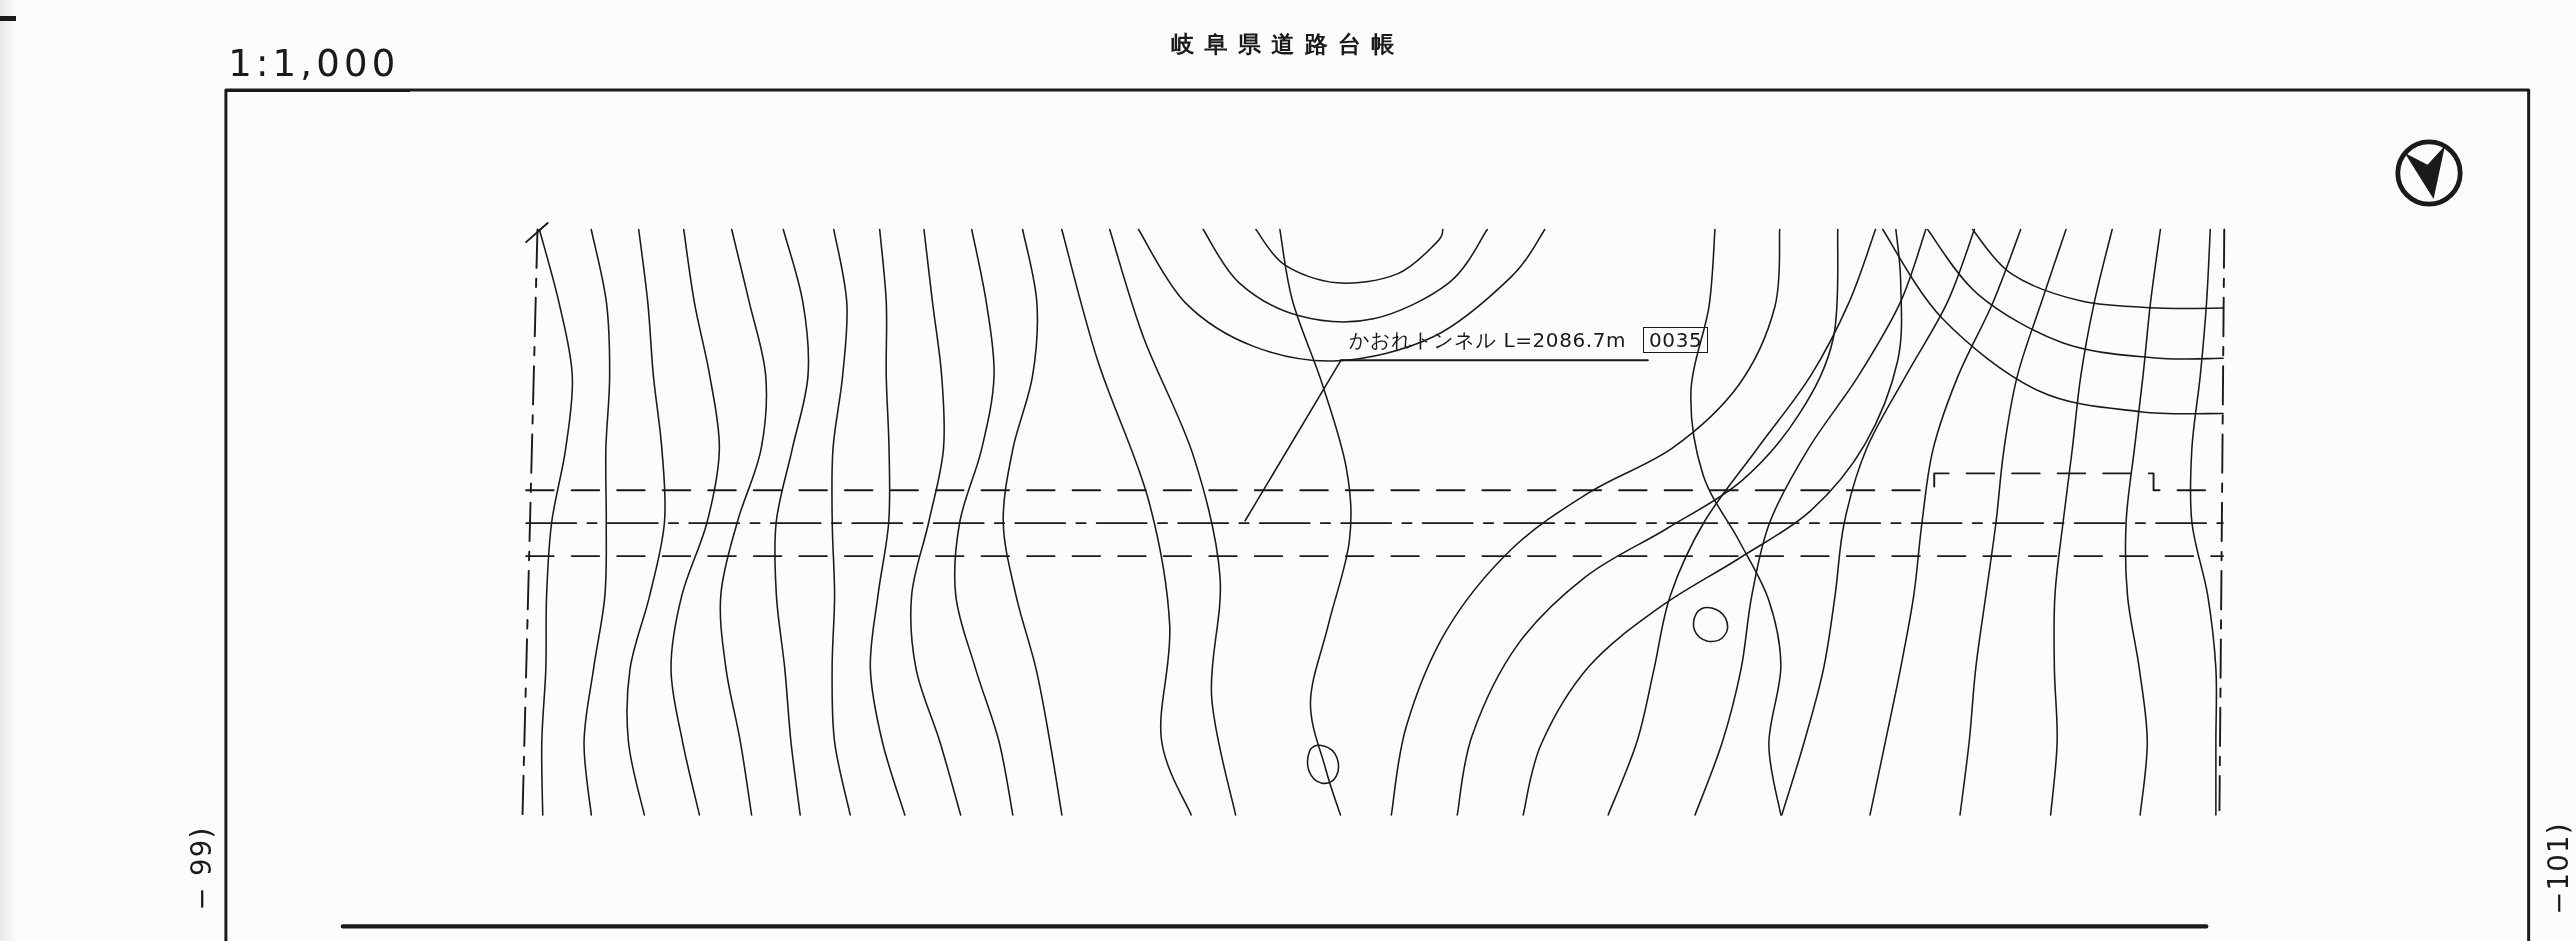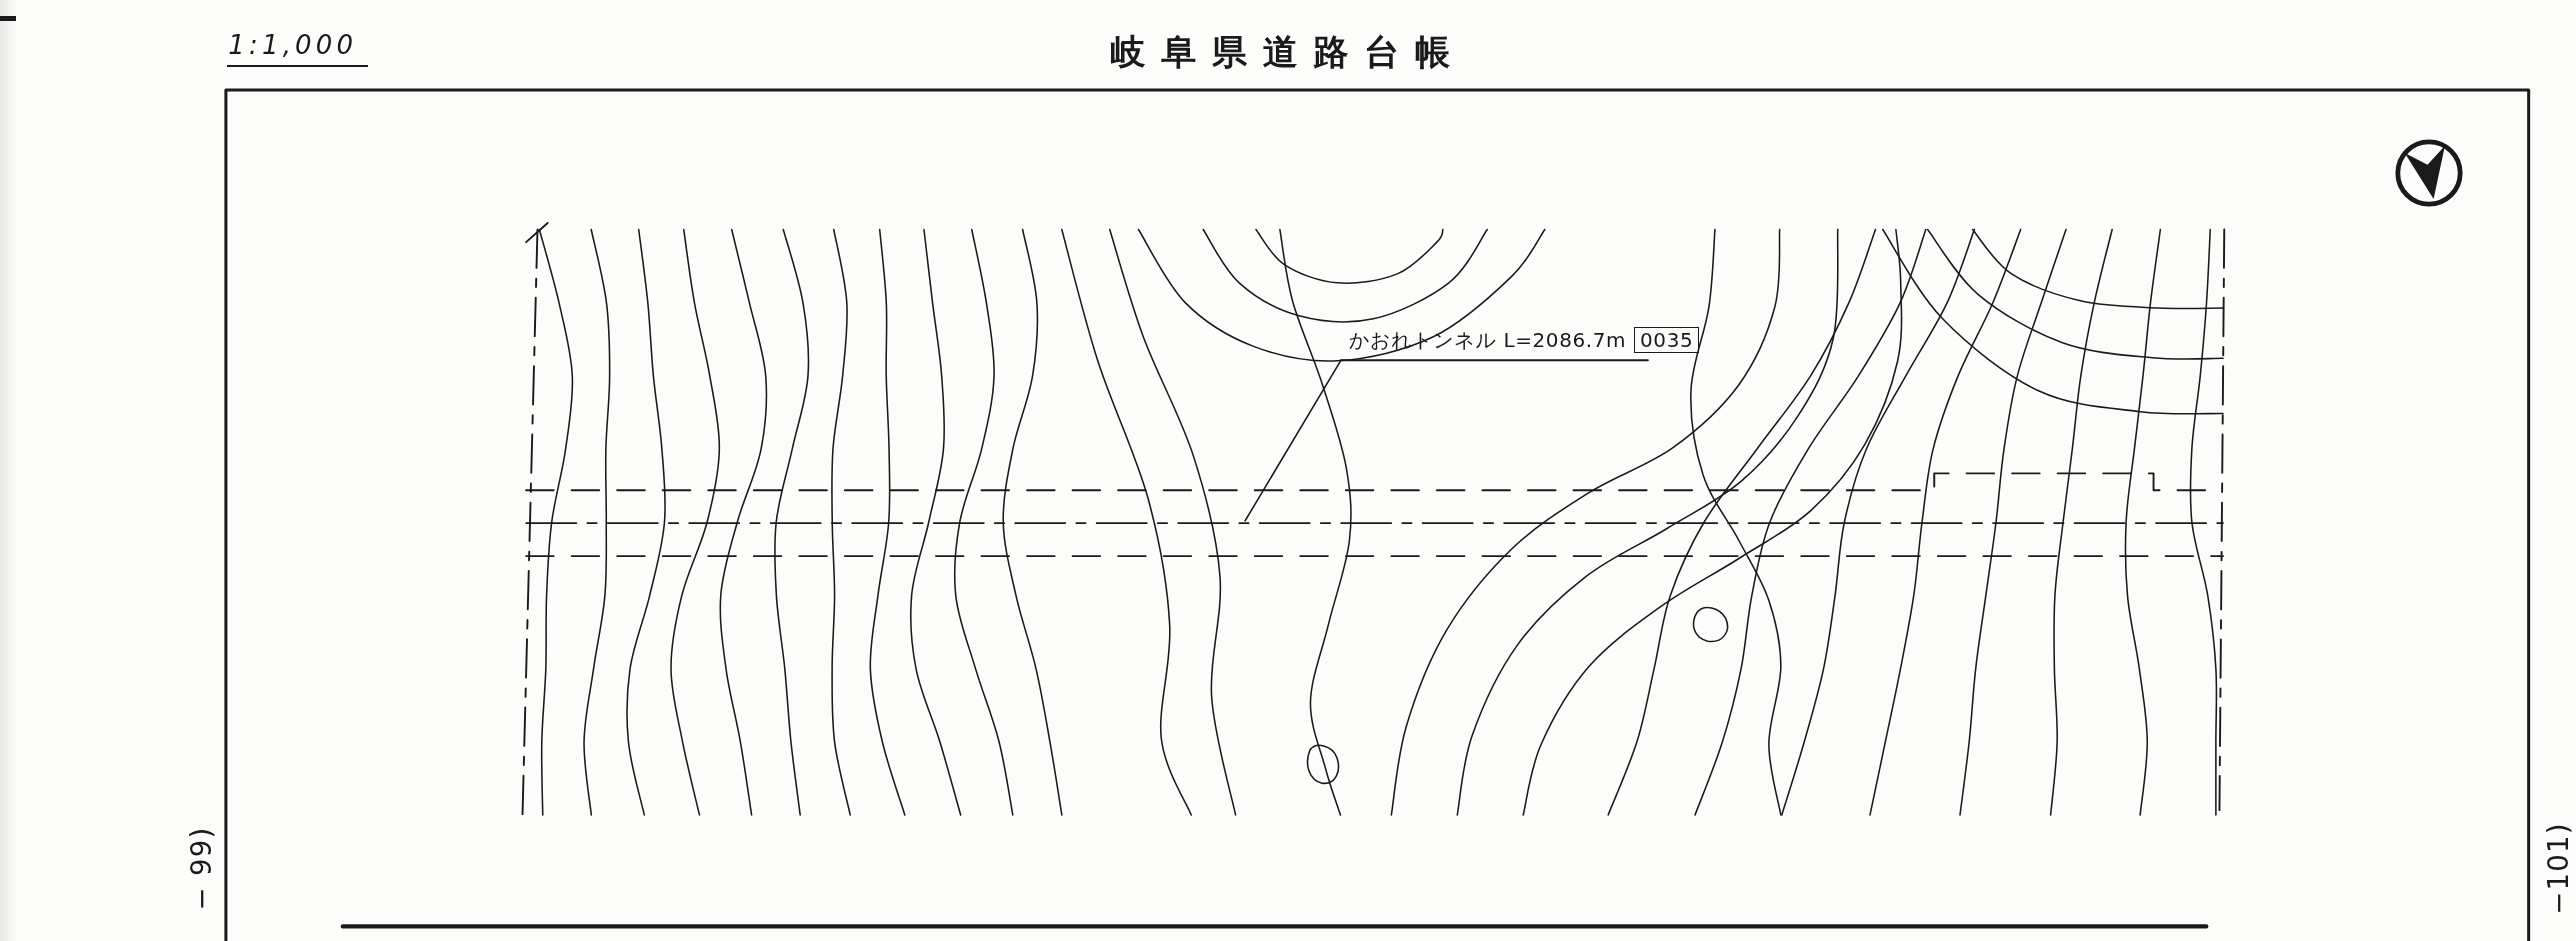--- a/index.html
+++ b/index.html
@@ -18,51 +18,50 @@
   }
   .scan-edge {
     position: absolute; left: 0; top: 0; width: 17px; height: 100%;
     background: linear-gradient(90deg, #e8e8e5, rgba(255,255,255,0));
   }
   .scan-artifact {
     position: absolute; left: 0; top: 15.6px; width: 15.6px; height: 5.4px;
     background: var(--ink, #1a1a1a);
   }
   .hdr-scale {
-    position: absolute; left: 227px; top: 30px;
-    font-size: 26px; letter-spacing: 4.2px;
+    position: absolute; left: 227px; top: 42px;
+    font-size: 37px; letter-spacing: 4.2px;
     border-bottom: 2.4px solid var(--ink, #1a1a1a);
     padding: 0 10.8px 4.8px 1.2px;
     white-space: nowrap;
-    font-style: italic;
   }
   .hdr-title {
     position: absolute; left: 0; right: 0; top: 29px;
     text-align: center;
-    font-size: 35px; font-weight: 600; letter-spacing: 0.45em;
+    font-size: 23px; font-weight: 600; letter-spacing: 0.45em;
     white-space: nowrap;
   }
   .hdr-route {
     position: absolute; right: 52px; top: 49px;
     font-size: 26px; letter-spacing: 3px;
     white-space: nowrap;
   }
   .map-svg { position: absolute; left: 0; top: 0; }
   .ink {
     stroke: var(--ink, #1a1a1a);
     fill: none;
     stroke-linecap: round;
     stroke-linejoin: round;
   }
   .tunnel-label {
     position: absolute; left: 1349px; top: 327px;
     font-size: 20px; letter-spacing: 0.6px; white-space: nowrap;
   }
   .tunnel-code {
-    display: inline-block; margin-left: 8px; padding: 0 4.8px;
+    display: inline-block; margin-left: 17px; padding: 0 4.8px;
     border: 1.2px solid var(--ink, #1a1a1a);
   }
   .north {
     position: absolute; left: 2393px; top: 137px; width: 72px; height: 72px;
   }
   .sheet-ref {
     position: absolute; width: 102px; height: 31px;
     display: flex; align-items: center; justify-content: center;
     font-size: 27.6px; letter-spacing: 1.2px;
     transform: rotate(-90deg);

